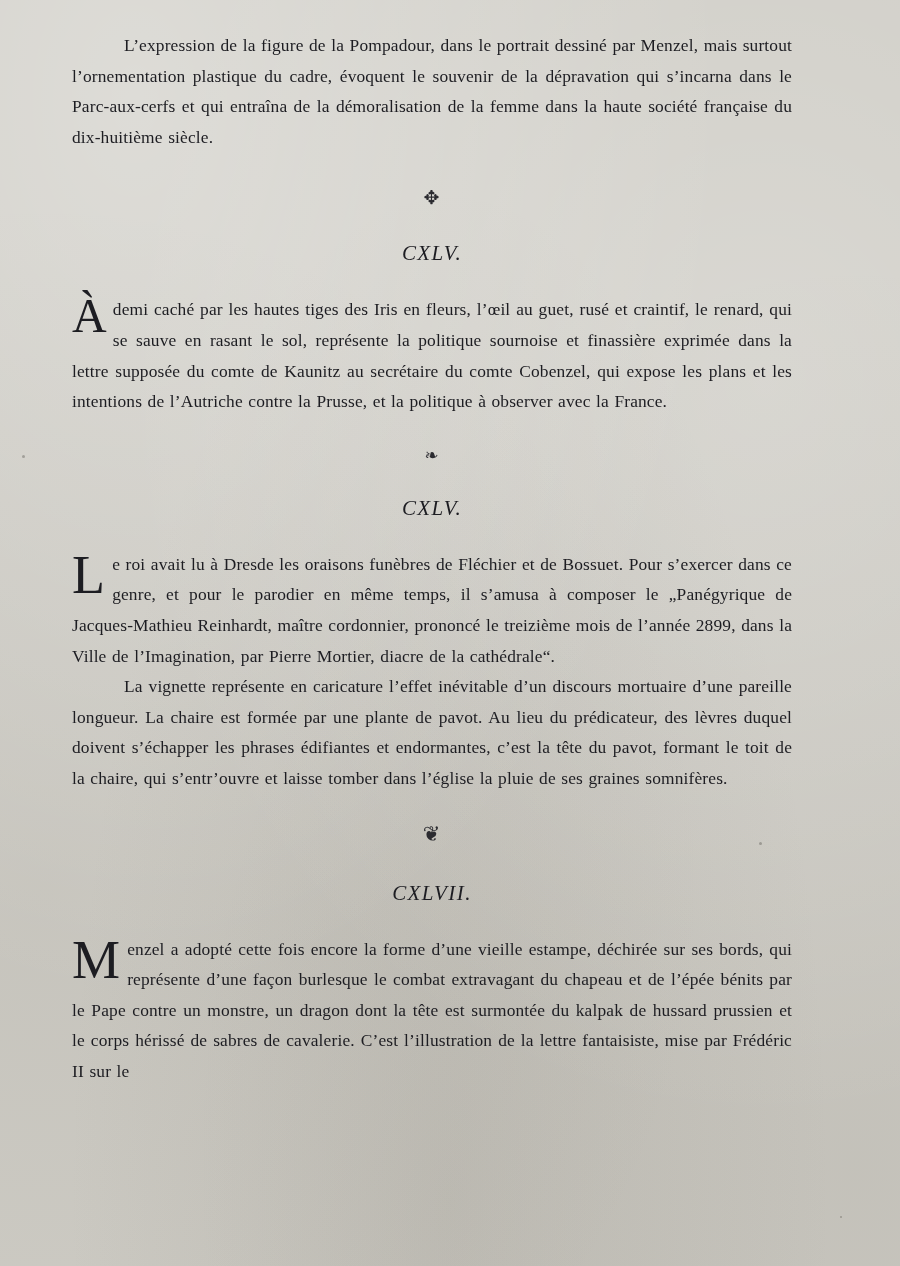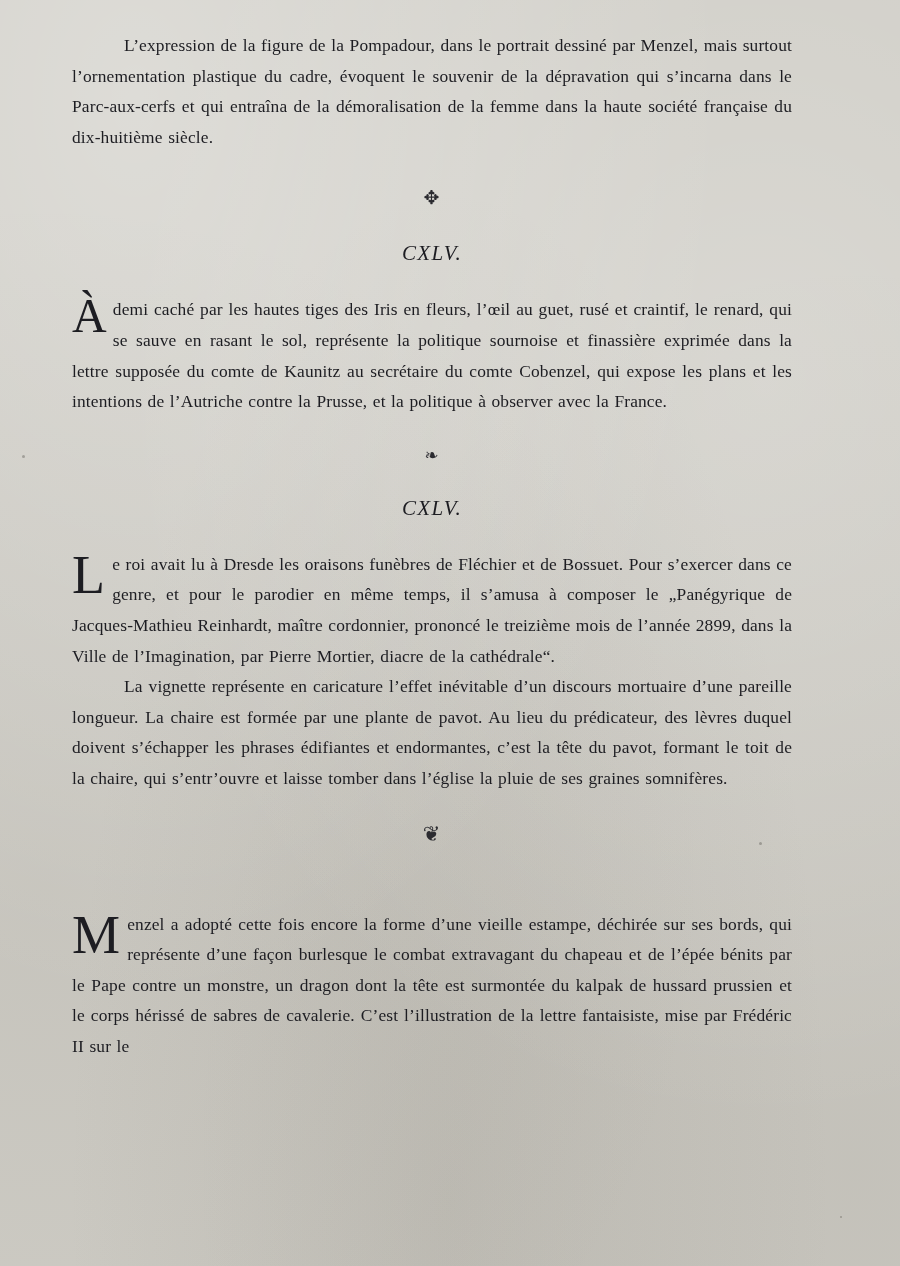--- a/index.html
+++ b/index.html
@@ -148,20 +148,21 @@
   </div>
 
   <p class="para indent">La vignette représente en caricature l’effet inévitable d’un discours mortuaire d’une pareille longueur.  La chaire est formée par une plante de pavot. Au lieu du prédicateur, des lèvres duquel doivent s’échapper les phrases édifiantes et endormantes, c’est la tête du pavot, formant le toit de la chaire, qui s’entr’ouvre et laisse tomber dans l’église la pluie de ses graines somnifères.</p>
 
   <div class="spacer-7"></div>
 
   <div class="ornament orn-3">❦</div>
 
   <div class="spacer-8"></div>
 
+  <p class="sec-num">CXLVII.</p>
 
   <div class="spacer-3"></div>
 
   <div class="dropcap-block">
     <span class="dropcap">M</span>
     <span>enzel a adopté cette fois encore la forme d’une vieille estampe, déchirée sur ses bords, qui représente d’une façon burlesque le combat extravagant du chapeau et de l’épée bénits par le Pape contre un monstre, un dragon dont la tête est surmontée du kalpak de hussard prussien et le corps hérissé de sabres de cavalerie.  C’est l’illustration de la lettre fantaisiste, mise par Frédéric II sur le</span>
   </div>
 
 </div>
 

